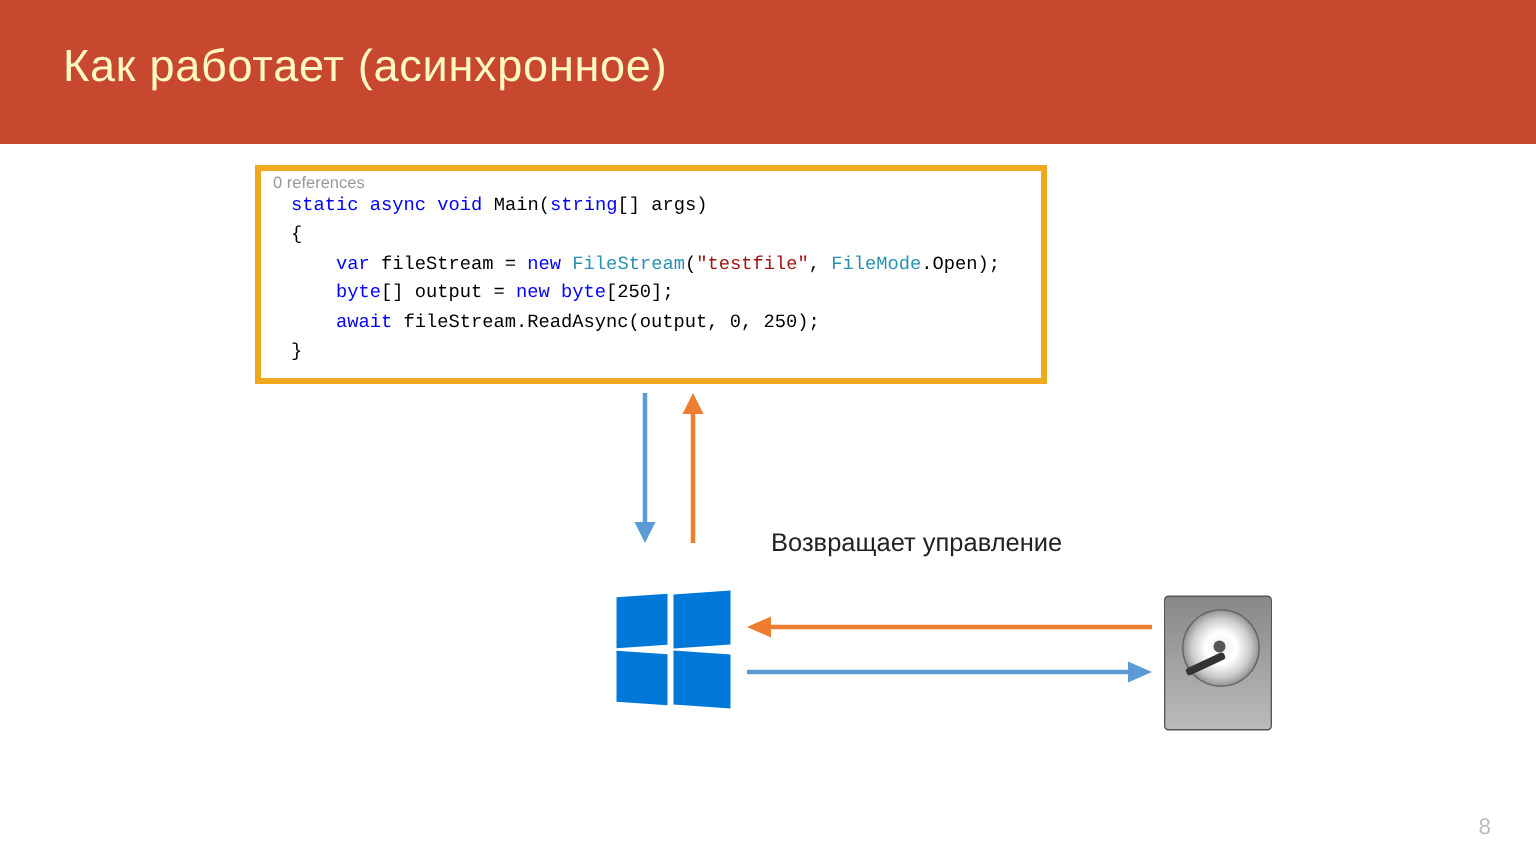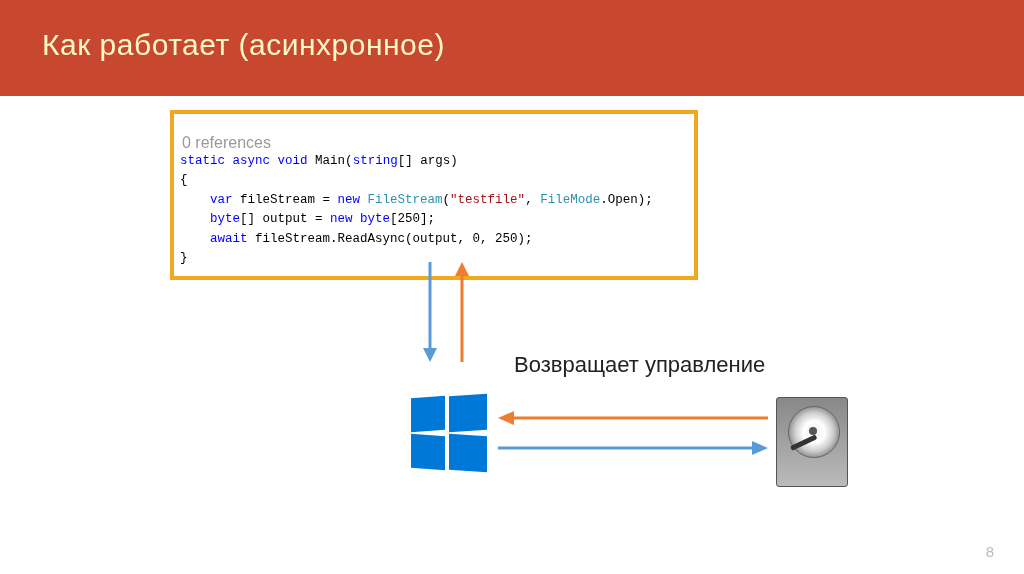--- a/index.html
+++ b/index.html
@@ -1,23 +1,23 @@
 <!DOCTYPE html>
 <html><head>
 <meta charset="utf-8">
 <style>
 *{margin:0;padding:0;box-sizing:border-box}
 body{width:1024px;height:574px;background:#fff;font-family:"Segoe UI",Arial,sans-serif;position:relative;overflow:hidden}
 .hdr{background:#c8472f;height:96px;padding:28px 42px}
 .hdr h1{color:#fef9c3;font-weight:300;font-size:30px;letter-spacing:.5px}
 .code-box{position:absolute;left:170px;top:110px;width:528px;border:4px solid #f0a81e;background:#fff}
-.ref{font-size:16px;color:#999;padding:20px 8px 0}
-pre{font-family:"Courier New",monospace;font-size:12.5px;line-height:1.55;padding:0 6px 8px;white-space:pre;color:#000}
+.ref{font-size:11px;color:#999;padding:2px 8px 0}
+pre{font-family:"Courier New",monospace;font-size:12.5px;line-height:1.55;padding:0 20px 8px;white-space:pre;color:#000}
 .kw{color:#0000ff}.cls{color:#2b91af}.str{color:#a31515}
-.lbl{position:absolute;left:514px;top:352px;font-size:22px;color:#222}
+.lbl{position:absolute;left:514px;top:352px;font-size:17px;color:#222}
 .win{position:absolute;left:411px;top:395px;width:76px;height:76px}
 .win span{position:absolute;background:#0078d7}
 .win .a{left:0;top:2px;width:34px;height:34px;transform:skewY(-4deg)}
 .win .b{left:38px;top:0;width:38px;height:36px;transform:skewY(-4deg)}
 .win .c{left:0;top:40px;width:34px;height:34px;transform:skewY(4deg)}
 .win .d{left:38px;top:40px;width:38px;height:36px;transform:skewY(4deg)}
 .hdd{position:absolute;left:776px;top:397px;width:72px;height:90px;background:linear-gradient(#888,#bbb);border:1px solid #555;border-radius:3px}
 .hdd:before{content:"";position:absolute;left:11px;top:8px;width:50px;height:50px;border-radius:50%;background:radial-gradient(circle,#eee 0,#fff 30%,#ccc 55%,#999 70%);border:1px solid #666}
 .hdd:after{content:"";position:absolute;left:32px;top:29px;width:8px;height:8px;border-radius:50%;background:#555}
 .arm{position:absolute;left:14px;top:48px;width:28px;height:5px;background:#333;transform:rotate(-25deg);transform-origin:left;border-radius:2px}

